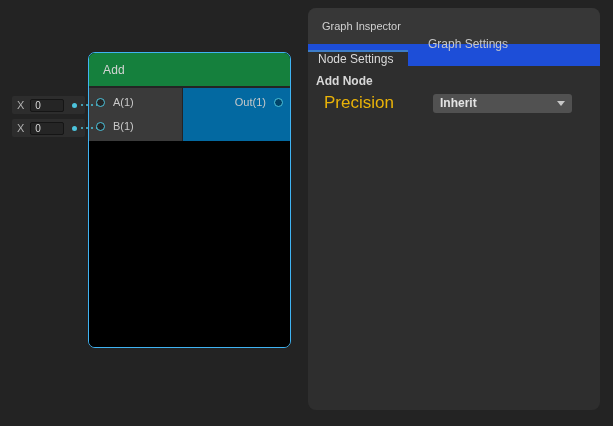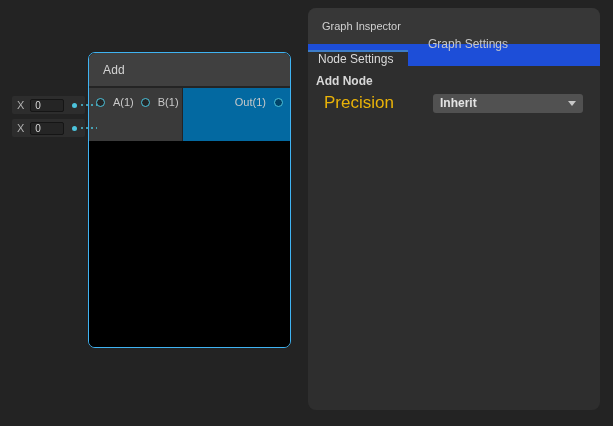--- a/index.html
+++ b/index.html
@@ -19,30 +19,30 @@
   .canvas{position:absolute;inset:0;}
 
   
   .node{
     position:absolute;left:88px;top:52px;width:203px;height:296px;
     border:1.5px solid var(--node-selection);
     border-radius:7px;background:var(--preview-background);
     display:flex;flex-direction:column;overflow:hidden;
   }
   .node-header{
-    height:35px;flex:0 0 35px;background:#404040;
+    height:35px;flex:0 0 35px;background:#15803d;
     display:flex;align-items:center;padding-left:14px;
     font-size:12px;color:#d4d4d4;letter-spacing:.2px;
     border-bottom:2px solid #242424;
   }
   .node-ports{display:flex;height:53px;flex:0 0 53px;}
   .ports-left{
     width:94px;flex:0 0 94px;background:#3a3a3a;
     border-right:1px solid #242424;
-    display:flex;padding-top:2px;
+    display:flex;flex-direction:column;padding-top:2px;
   }
   .ports-right{
     flex:1;background:#0369a1;
     display:flex;flex-direction:column;padding-top:2px;
   }
   .port-row{
     height:24px;display:flex;align-items:center;gap:8px;padding-left:7px;
   }
   .port-row.out{justify-content:flex-end;padding-left:0;padding-right:7px;}
   .port-circle{
@@ -94,21 +94,21 @@
   .tab.active{
     width:100px;background:#2e2e2e;border-top:2px solid var(--tab-indicator);
     color:#dadada;padding-left:10px;
   }
   .tab.inactive{padding:15px 14px;margin-left:6px;}
   .inspector-content{flex:1;padding:6px 8px;}
   .section-title{font-size:12px;font-weight:bold;color:#d8d8d8;margin:2px 0 5px 0;}
   .field-row{display:flex;align-items:center;padding-left:8px;}
   .field-label{font-size:17px;color:#eab308;width:109px;flex:0 0 109px;}
   .dropdown{
-    width:150px;height:19px;background:#515151;border-radius:3px;
+    width:139px;height:19px;background:#515151;border-radius:3px;
     display:flex;align-items:center;padding:0 7px;
   }
   .dropdown-value{font-size:12px;font-weight:bold;color:#e4e4e4;}
   .dropdown-arrow{
     margin-left:auto;width:0;height:0;
     border-left:4.5px solid transparent;border-right:4.5px solid transparent;
     border-top:5px solid #c8c8c8;
   }
 </style>
 </head>

